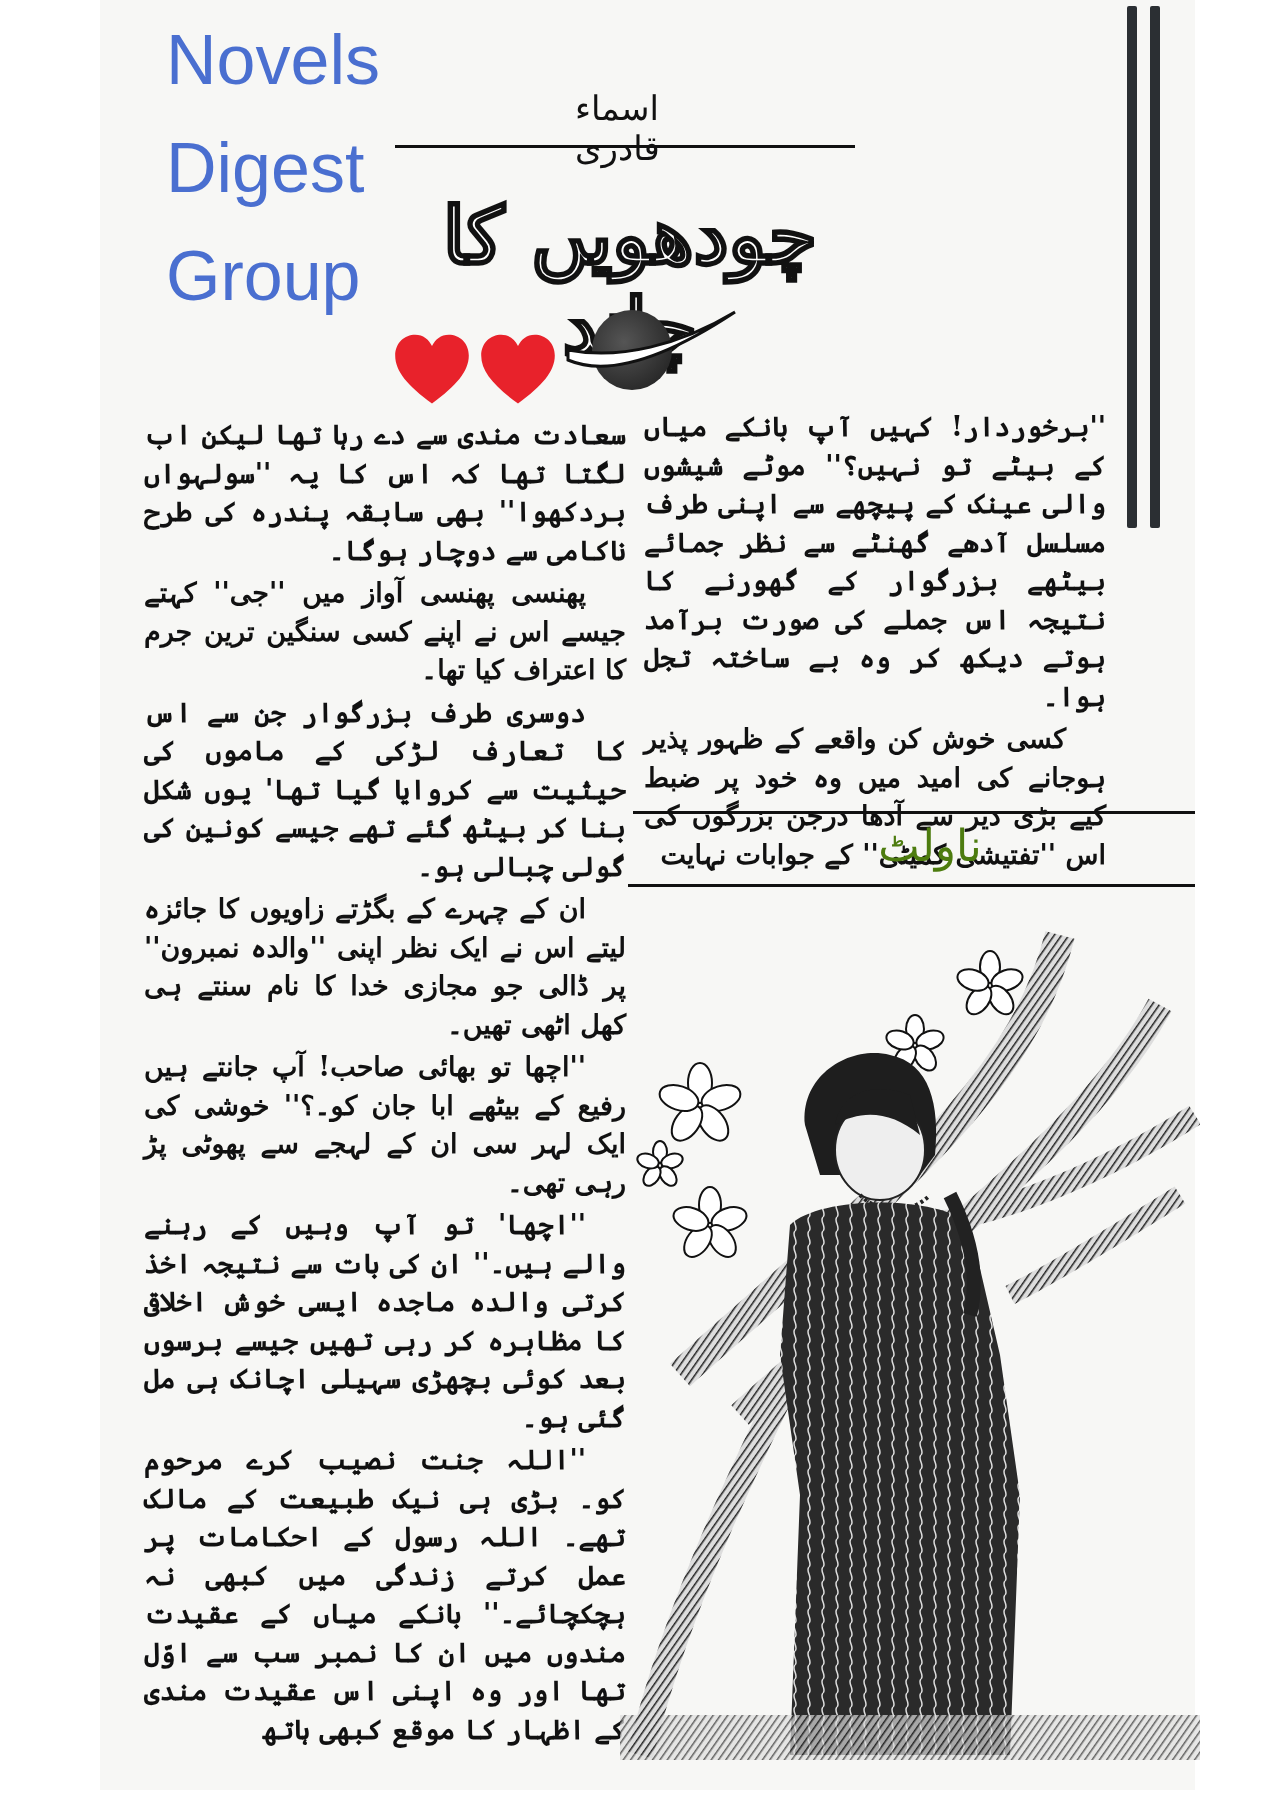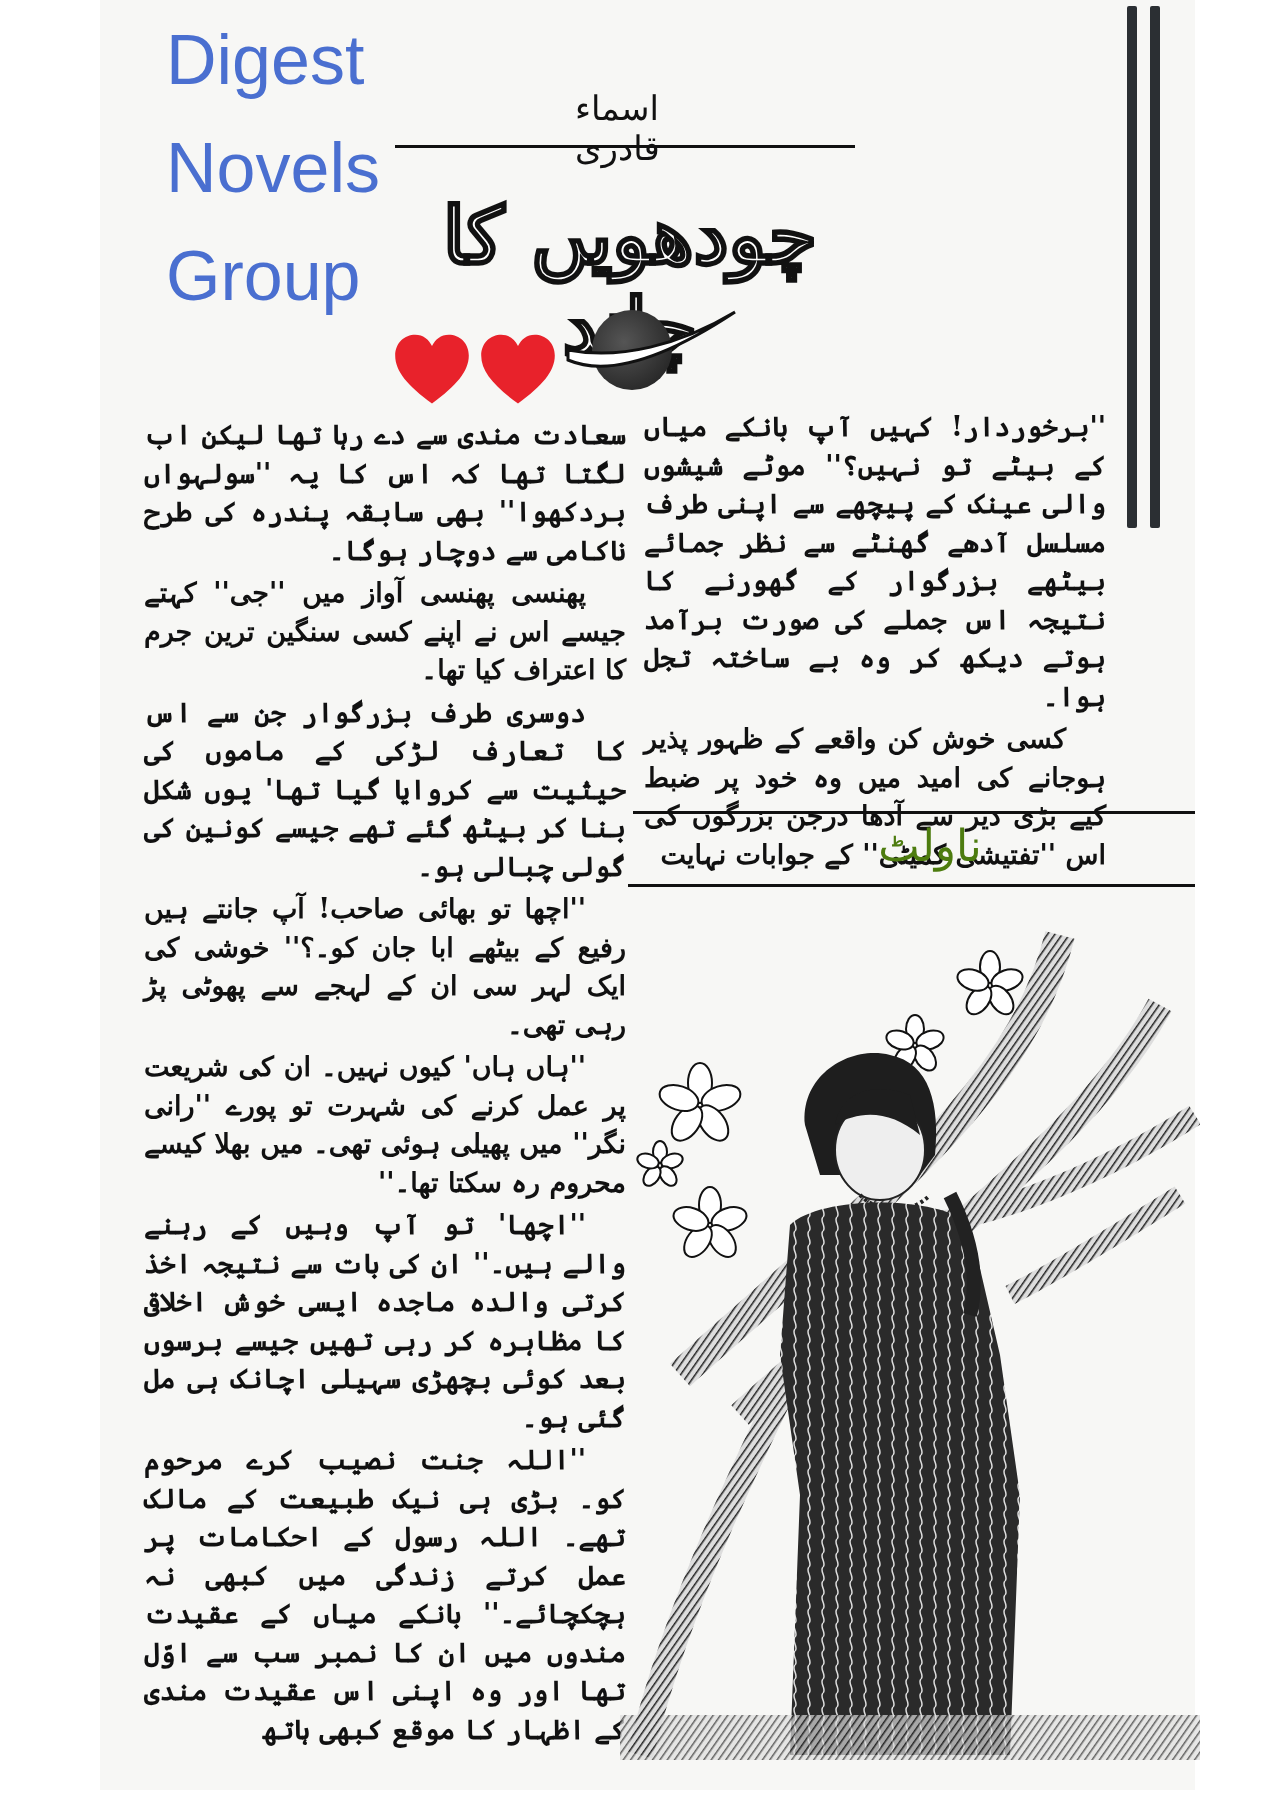--- a/index.html
+++ b/index.html
@@ -24,22 +24,22 @@
   .rule { position:absolute; height:3px; background:#111; }
   .novelette { position:absolute; left:830px; top:820px; width:200px; text-align:center; direction:rtl; font-family:"DejaVu Serif", serif; font-size:44px; color:#4d7c0f; }
   .illustration { position:absolute; left:620px; top:895px; width:580px; height:895px; }
 </style>
 </head>
 <body>
 
 <div class="paper"></div>
 
 <div class="watermark">
+  <div>Novels</div>
   <div>Digest</div>
-  <div>Novels</div>
   <div>Group</div>
 </div>
 <div class="hearts">
   <svg class="heart" viewBox="0 0 100 100" width="80" height="80">
     <path d="M50 92 C20 70 4 52 4 32 C4 16 16 6 29 6 C39 6 46 12 50 20 C54 12 61 6 71 6 C84 6 96 16 96 32 C96 52 80 70 50 92 Z" fill="#e8222b"></path>
   </svg>
   <svg class="heart" viewBox="0 0 100 100" width="80" height="80">
     <path d="M50 92 C20 70 4 52 4 32 C4 16 16 6 29 6 C39 6 46 12 50 20 C54 12 61 6 71 6 C84 6 96 16 96 32 C96 52 80 70 50 92 Z" fill="#e8222b"></path>
   </svg>
 </div>
@@ -63,22 +63,22 @@
 </div>
 
 <div class="rule" style="left:633px; top:811px; width:562px;"></div>
 <div class="novelette">ناولٹ</div>
 <div class="rule" style="left:628px; top:884px; width:567px;"></div>
 
 <div class="col col-left">
   <p>سعادت مندی سے دے رہا تھا لیکن اب لگتا تھا کہ اس کا یہ ''سولہواں بردکھوا'' بھی سابقہ پندرہ کی طرح ناکامی سے دوچار ہوگا۔</p>
   <p class="indent">پھنسی پھنسی آواز میں ''جی'' کہتے جیسے اس نے اپنے کسی سنگین ترین جرم کا اعتراف کیا تھا۔</p>
   <p class="indent">دوسری طرف بزرگوار جن سے اس کا تعارف لڑکی کے ماموں کی حیثیت سے کروایا گیا تھا' یوں شکل بنا کر بیٹھ گئے تھے جیسے کونین کی گولی چبالی ہو۔</p>
+  <p class="indent">ان کے چہرے کے بگڑتے زاویوں کا جائزہ لیتے اس نے ایک نظر اپنی ''والدہ نمبرون'' پر ڈالی جو مجازی خدا کا نام سنتے ہی کھل اٹھی تھیں۔</p>
   <p class="indent">''اچھا تو بھائی صاحب! آپ جانتے ہیں رفیع کے بیٹھے ابا جان کو۔؟'' خوشی کی ایک لہر سی ان کے لہجے سے پھوٹی پڑ رہی تھی۔</p>
-  <p class="indent">''ہاں ہاں' کیوں نہیں۔ ان کی شریعت پر عمل کرنے کی شہرت تو پورے ''رانی نگر'' میں پھیلی ہوئی تھی۔ میں بھلا کیسے محروم رہ سکتا تھا۔''</p>
   <p class="indent">''اچھا' تو آپ وہیں کے رہنے والے ہیں۔'' ان کی بات سے نتیجہ اخذ کرتی والدہ ماجدہ ایسی خوش اخلاقی کا مظاہرہ کر رہی تھیں جیسے برسوں بعد کوئی بچھڑی سہیلی اچانک ہی مل گئی ہو۔</p>
   <p class="indent">''اللہ جنت نصیب کرے مرحوم کو۔ بڑی ہی نیک طبیعت کے مالک تھے۔ اللہ رسول کے احکامات پر عمل کرتے زندگی میں کبھی نہ ہچکچائے۔'' بانکے میاں کے عقیدت مندوں میں ان کا نمبر سب سے اوّل تھا اور وہ اپنی اس عقیدت مندی کے اظہار کا موقع کبھی ہاتھ</p>
 </div>
 
 <svg class="illustration" viewBox="0 0 580 895" width="580" height="895">
   <defs>
     <pattern id="hatch" width="6" height="6" patternUnits="userSpaceOnUse" patternTransform="rotate(35)">
       <rect width="6" height="6" fill="#ddd"></rect>
       <line x1="0" y1="0" x2="0" y2="6" stroke="#222" stroke-width="3"></line>
     </pattern>

